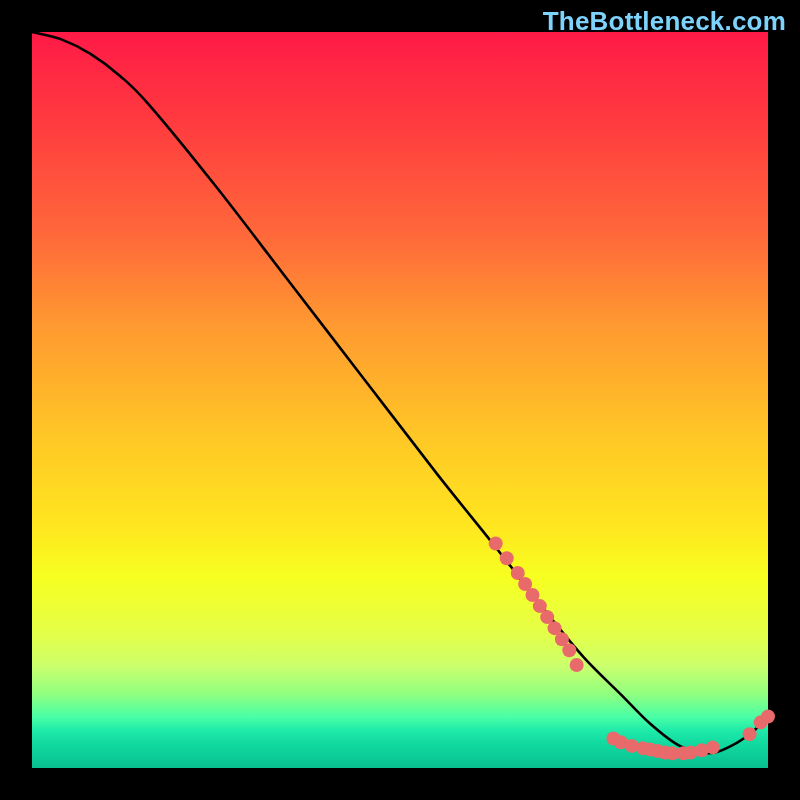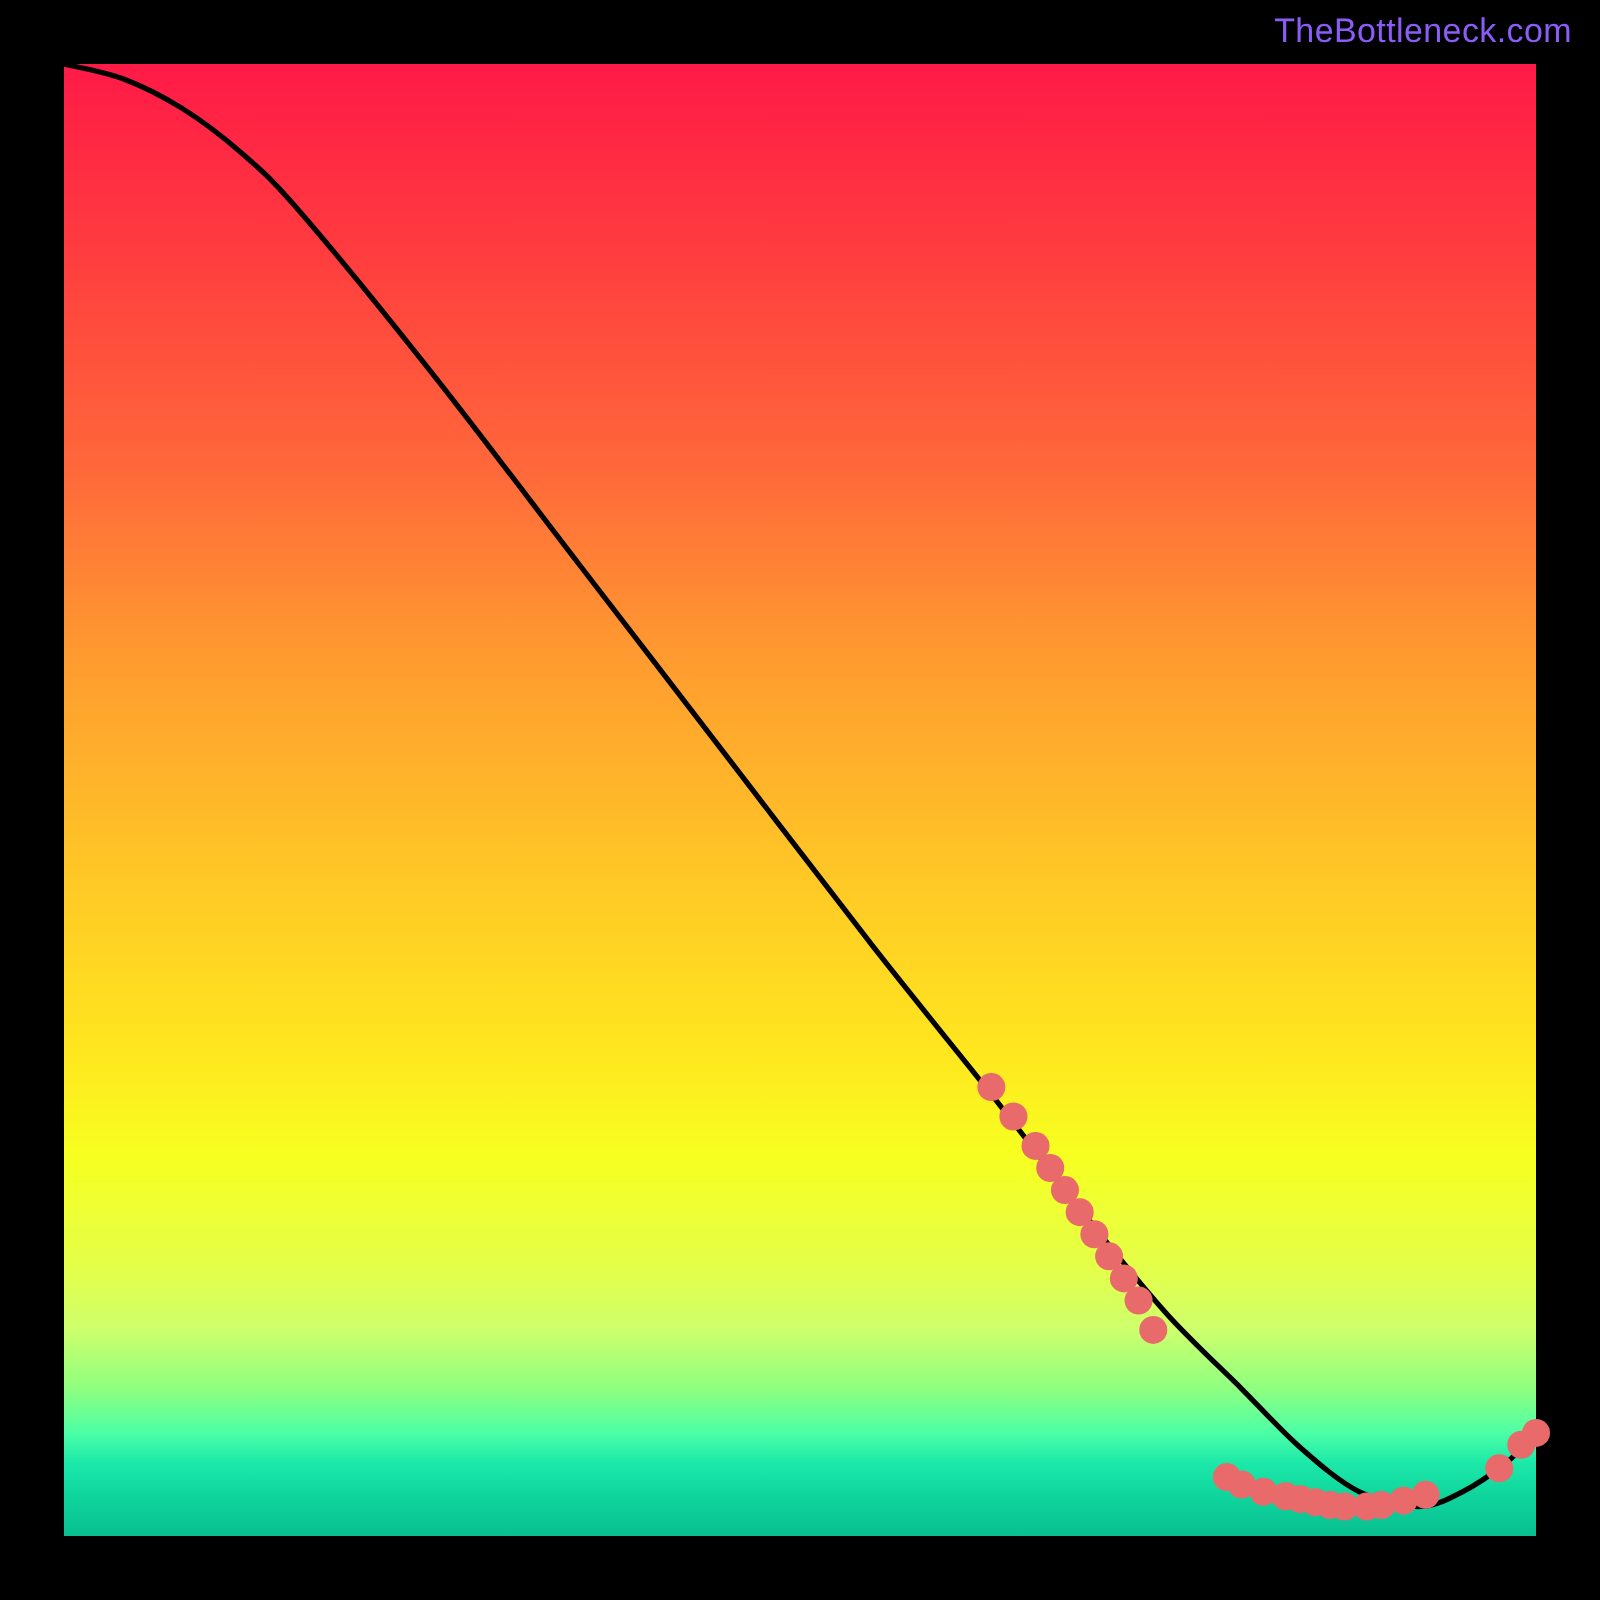--- a/index.html
+++ b/index.html
@@ -14,23 +14,23 @@
   .stage {
     position: relative;
     width: 800px;
     height: 800px;
     background: #000;
   }
   .watermark {
     position: absolute;
     top: 6px;
     right: 14px;
-    color: #8b5cf6;
-    font-size: 17px;
-    font-weight: 400;
+    color: #7dd3fc;
+    font-size: 26px;
+    font-weight: 700;
     letter-spacing: 0.2px;
     user-select: none;
   }
   .plot {
     position: absolute;
     left: 32px;
     top: 32px;
     width: 736px;   
     height: 736px;
   }

